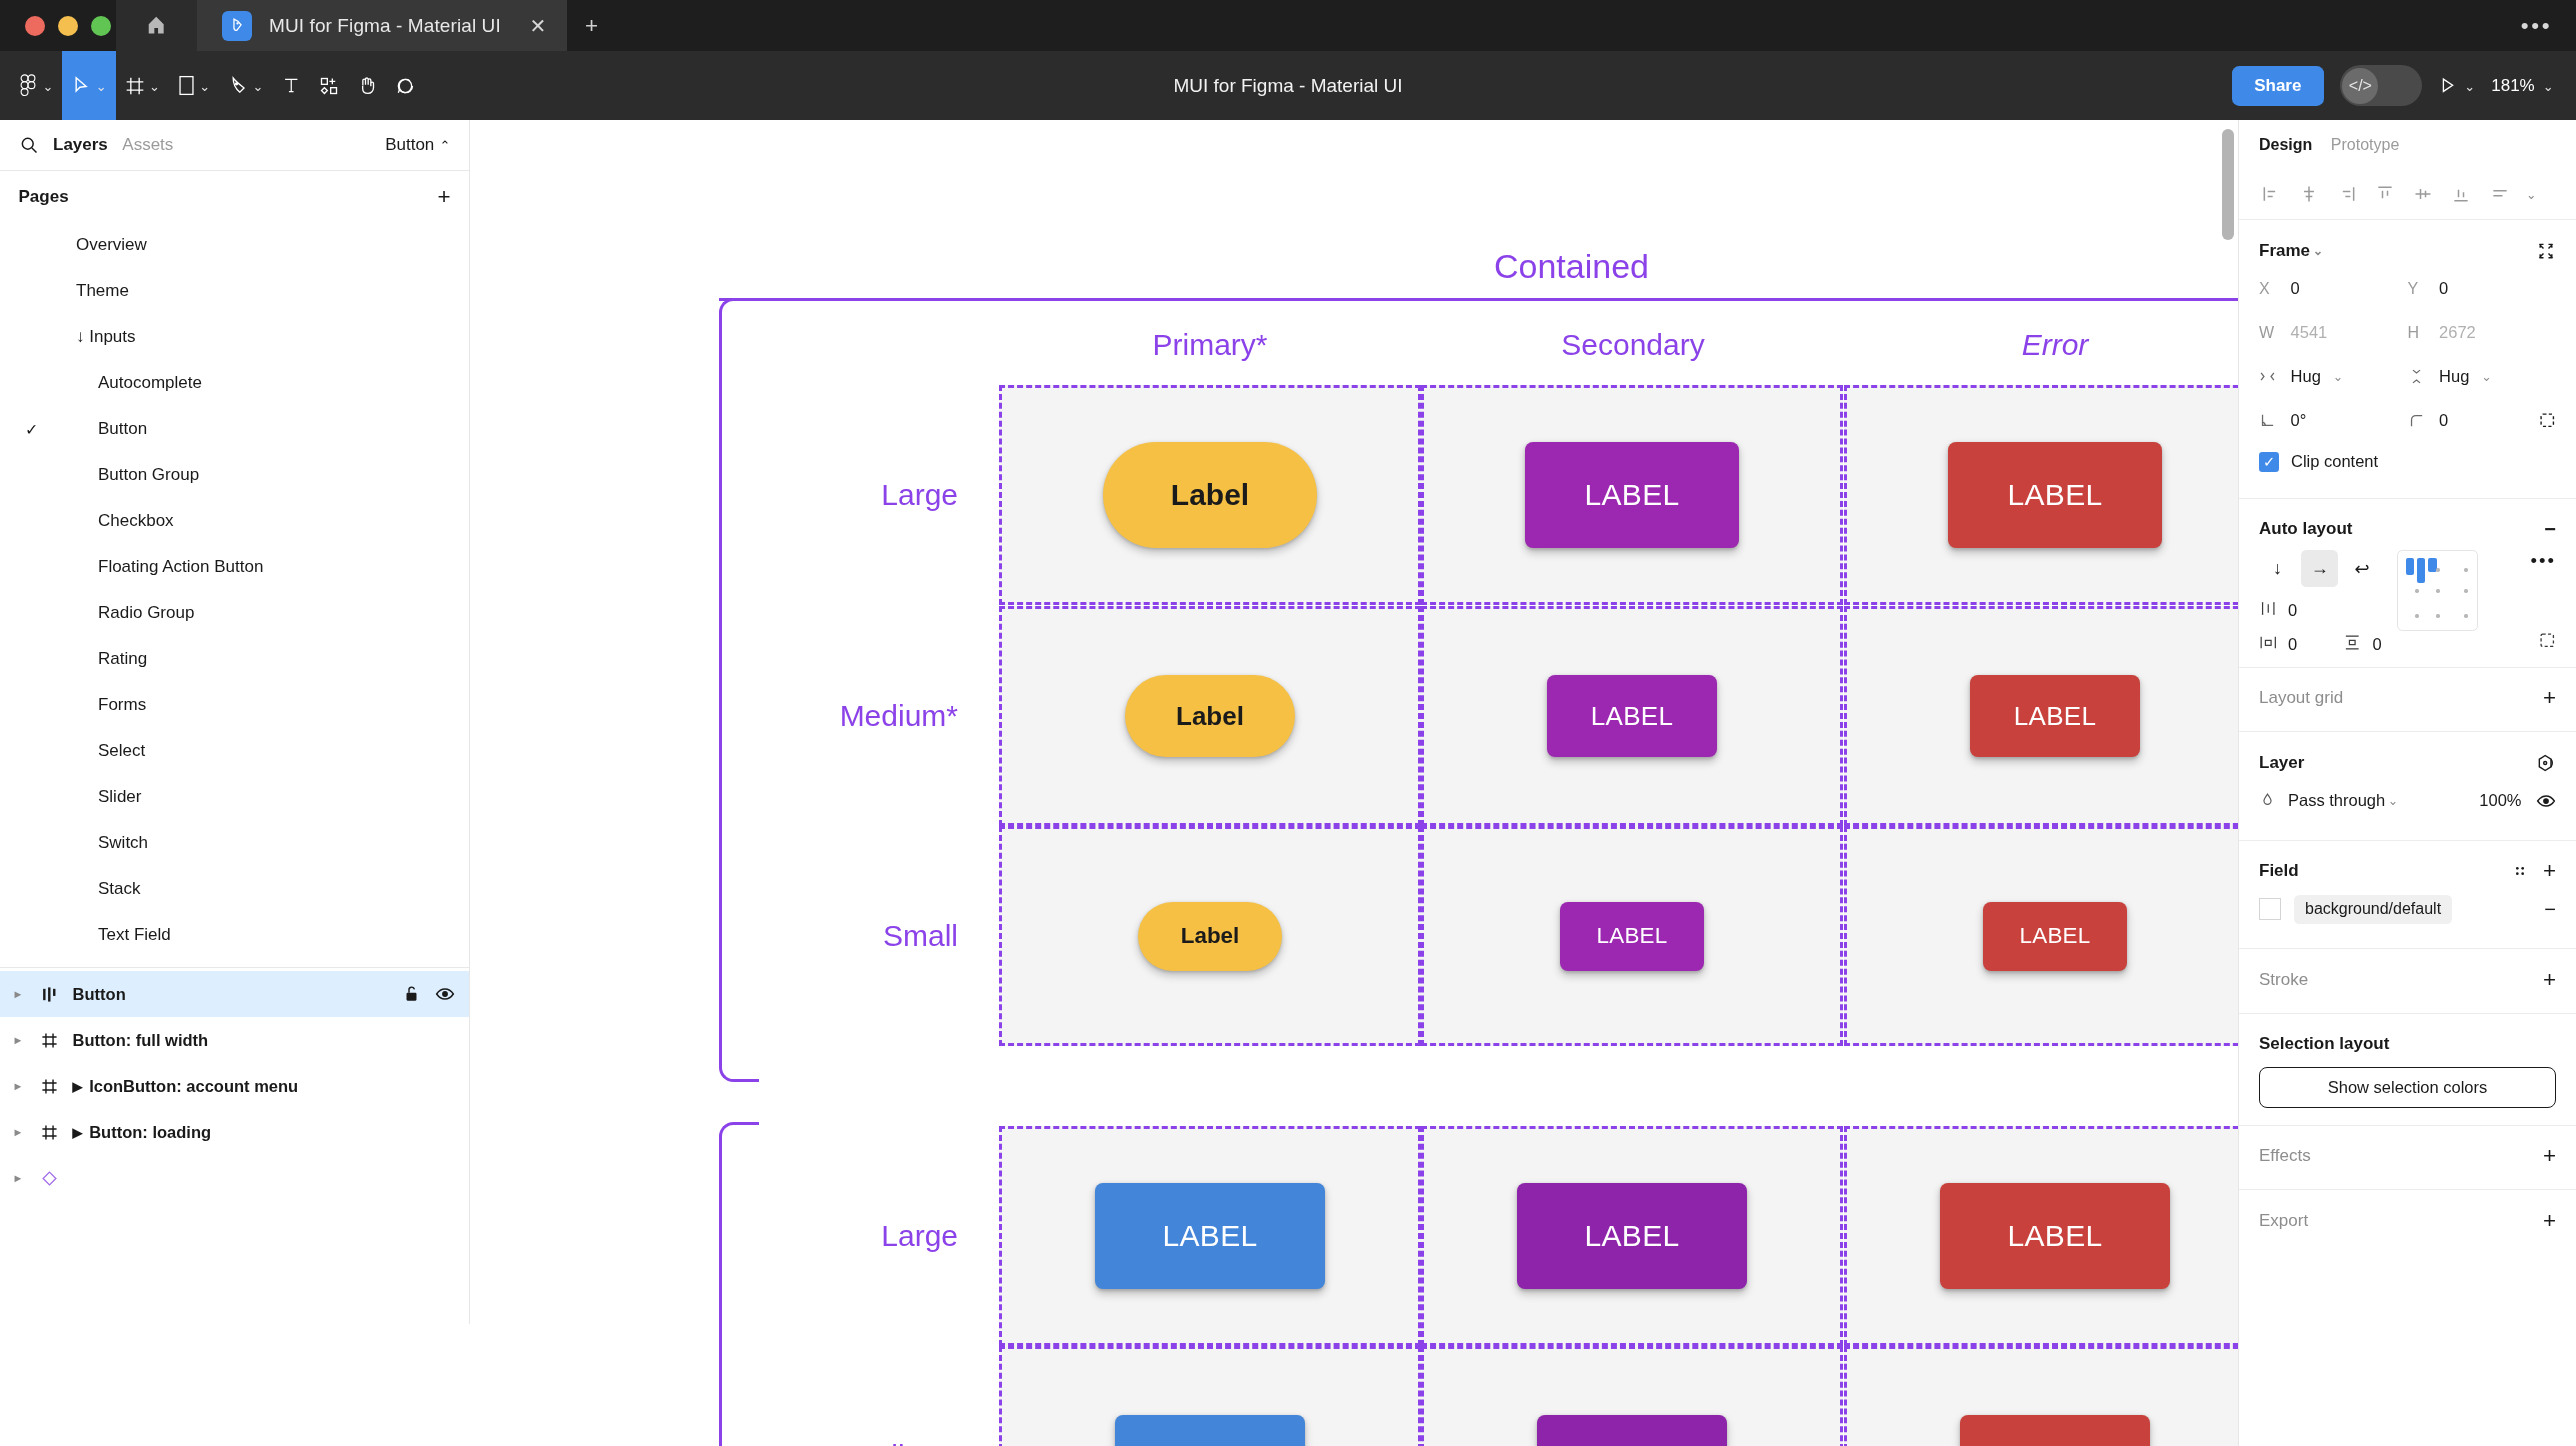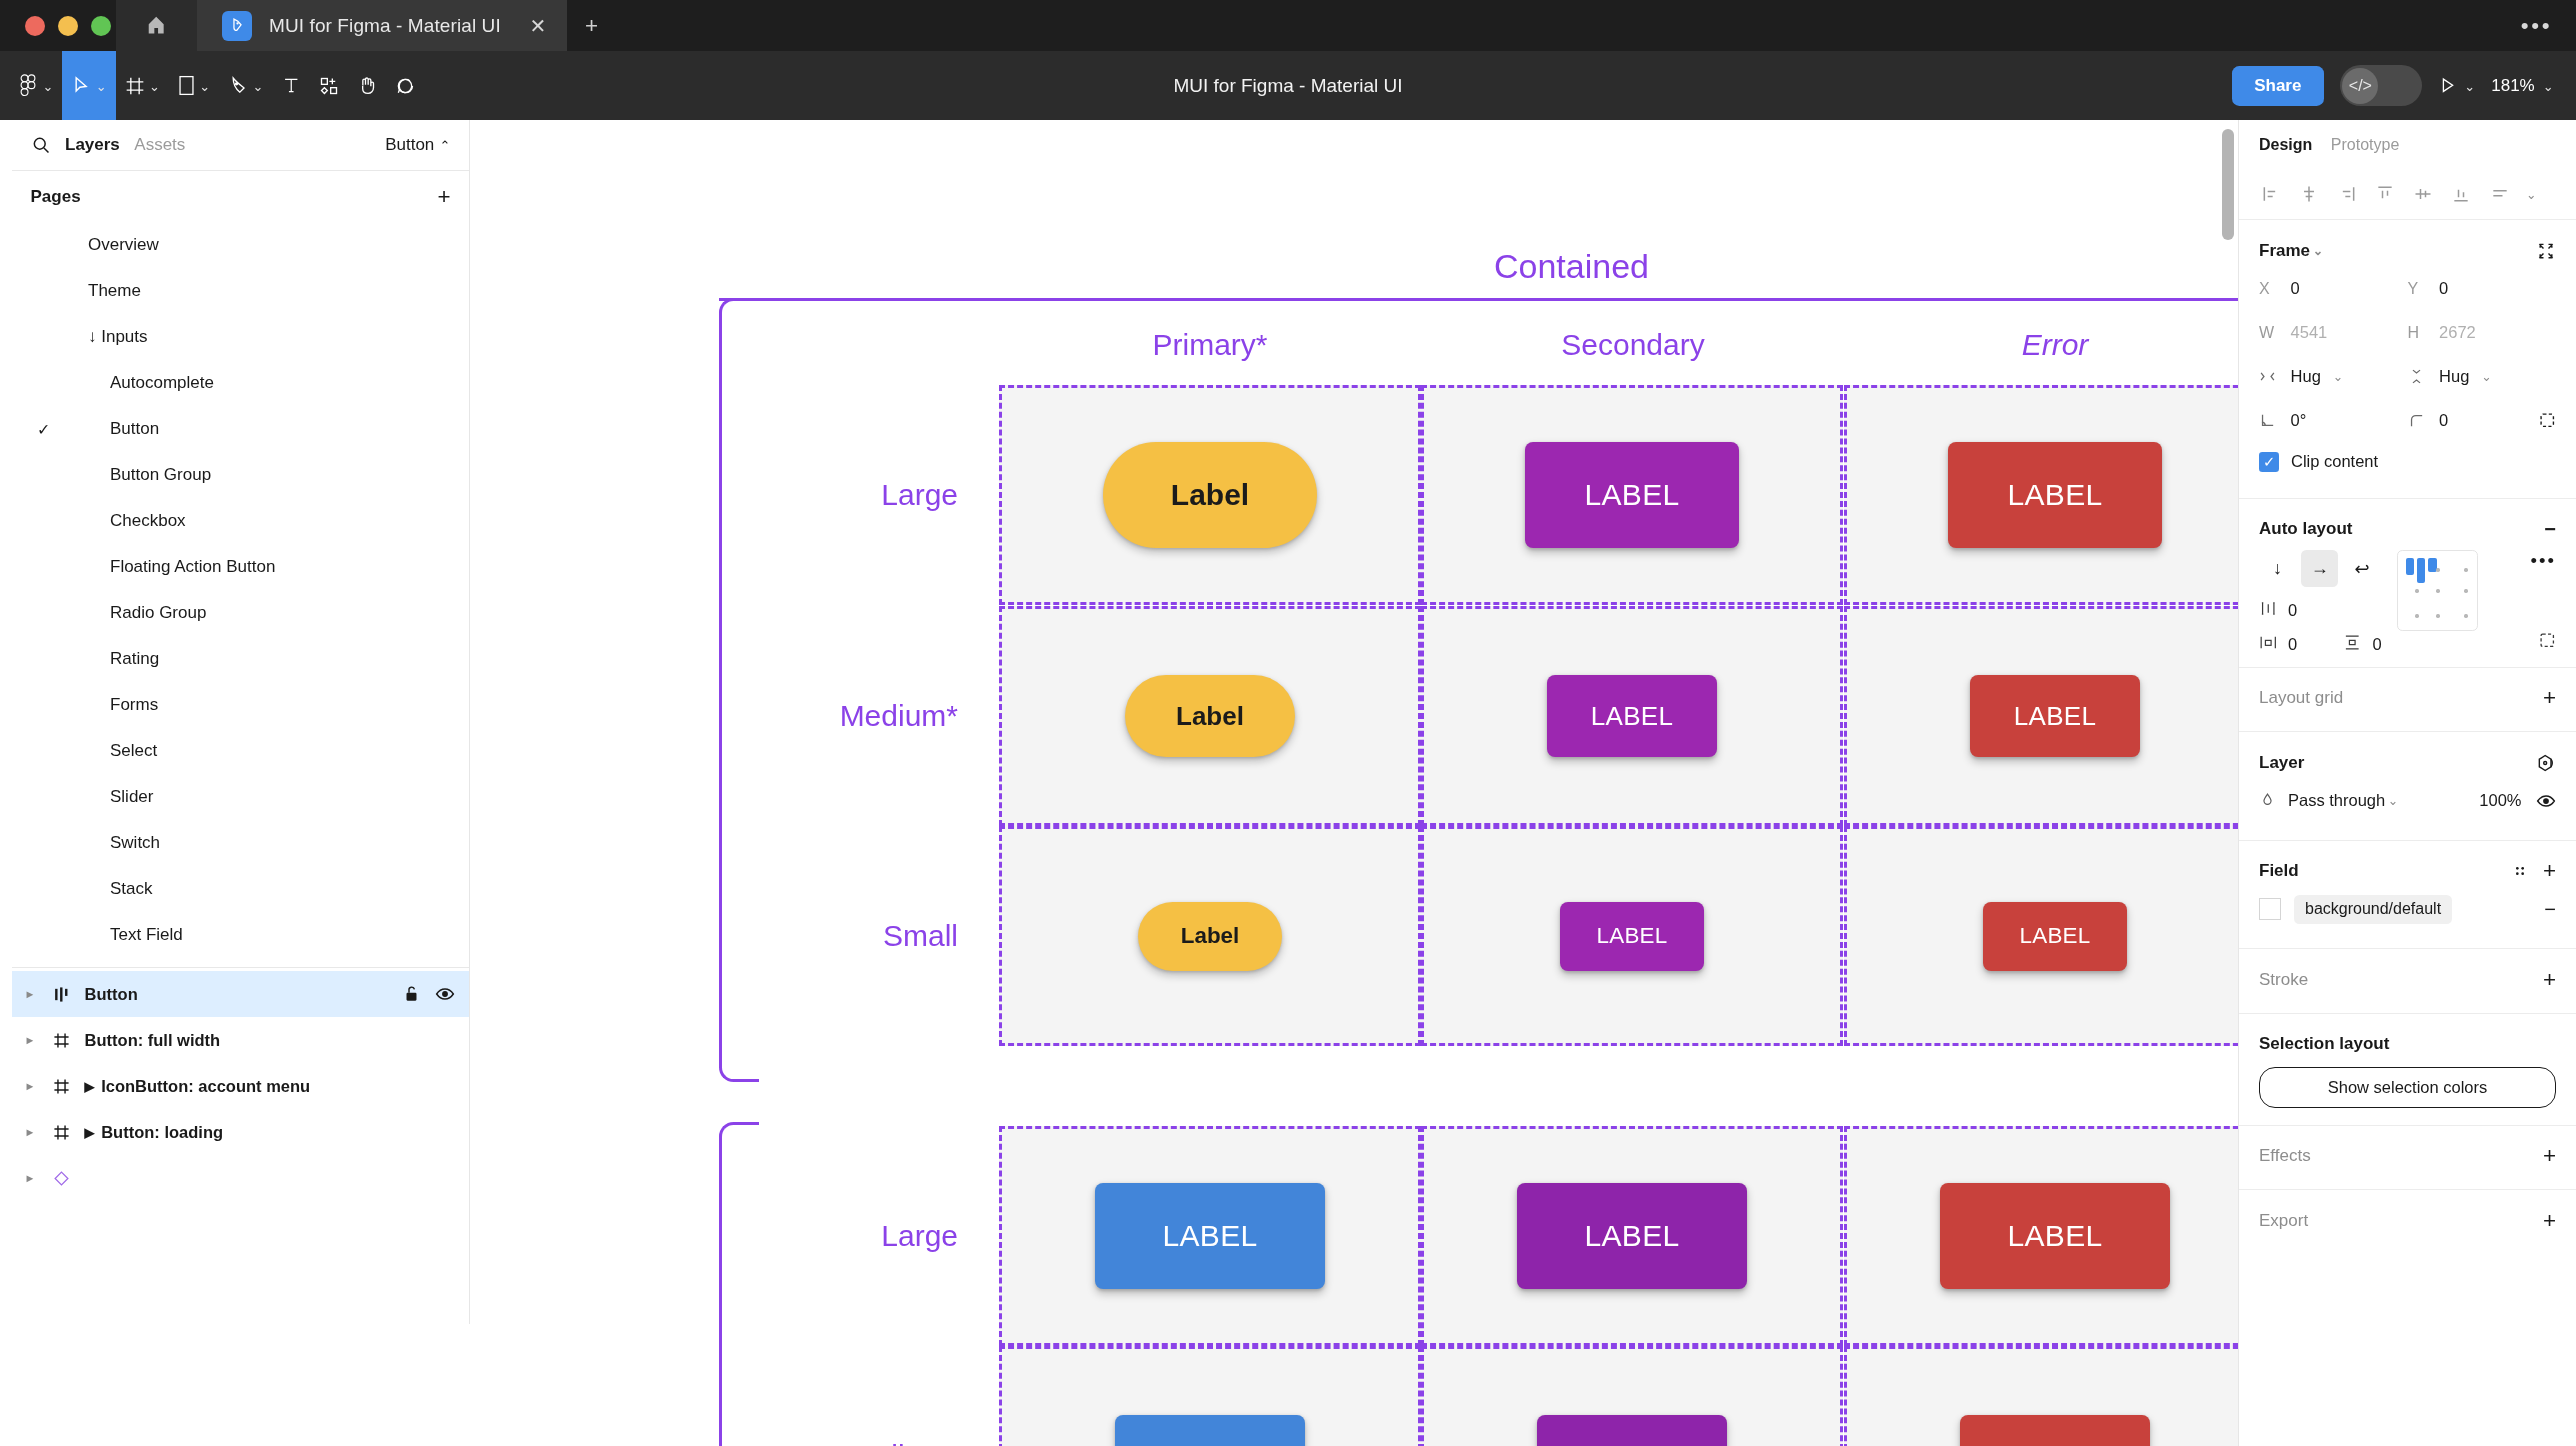--- a/index.html
+++ b/index.html
@@ -85,21 +85,21 @@
     display: flex; align-items: center; justify-content: center;
     color: #e8e8e8; font-size: 16px;
   }
   .play-group { display: flex; align-items: center; gap: 8px; color: #fff; }
   .zoom-group { display: flex; align-items: center; gap: 8px; color: #fff; font-size: 17px; }
 
   
   .left-panel {
     position: absolute; top: 120px; left: 0; width: 470px; height: 1204px;
     background: #ffffff; border-right: 1.3px solid #e6e6e6;
-    display: flex; flex-direction: column; padding-left: 12px;
+    display: flex; flex-direction: column;
   }
   .lp-tabs {
     height: 51px; display: flex; align-items: center; padding: 0 18.5px;
     border-bottom: 1.3px solid #e8e8e8; gap: 14.5px; flex: 0 0 auto;
   }
   .lp-tab { font-size: 17px; color: #9b9b9b; }
   .lp-tab.active { color: #1a1a1a; font-weight: 700; }
   .lp-tab-right { margin-left: auto; display: flex; align-items: center; gap: 5.3px;
     font-size: 17px; color: #1a1a1a; font-weight: 400; }
   .lp-section-hdr {
@@ -225,21 +225,21 @@
   .al-pad { width: 81px; height: 81px; border: 1.3px solid #e4e4e4; border-radius: 5.3px;
     position: relative; margin: 0 9.2px; }
   .al-dot { position: absolute; width: 3.3px; height: 3.3px; border-radius: 50%; background: #b8b8b8; }
   .al-bar { position: absolute; background: #3F8AE8; border-radius: 2px; }
   .al-more { margin-left: auto; font-size: 18.5px; letter-spacing: 2px; color: #1a1a1a; }
   .pill-token {
     background: #f0f0f0; border-radius: 5.3px; padding: 5.3px 10.6px; font-size: 16px; color: #1a1a1a;
   }
   .swatch { width: 22.4px; height: 22.4px; border: 1.3px solid #d5d5d5; background: #fff; }
   .showbtn {
-    border: 1.3px solid #1a1a1a; border-radius: 16px; height: 41px;
+    border: 1.3px solid #1a1a1a; border-radius: 8px; height: 41px;
     display: flex; align-items: center; justify-content: center;
     font-size: 16.5px; color: #1a1a1a; margin-top: 6.6px;
   }
   .ic { display: inline-flex; align-items: center; justify-content: center; }
 </style>
 </head>
 <body>
 
 <div class="titlebar">
   <div class="traffic">

